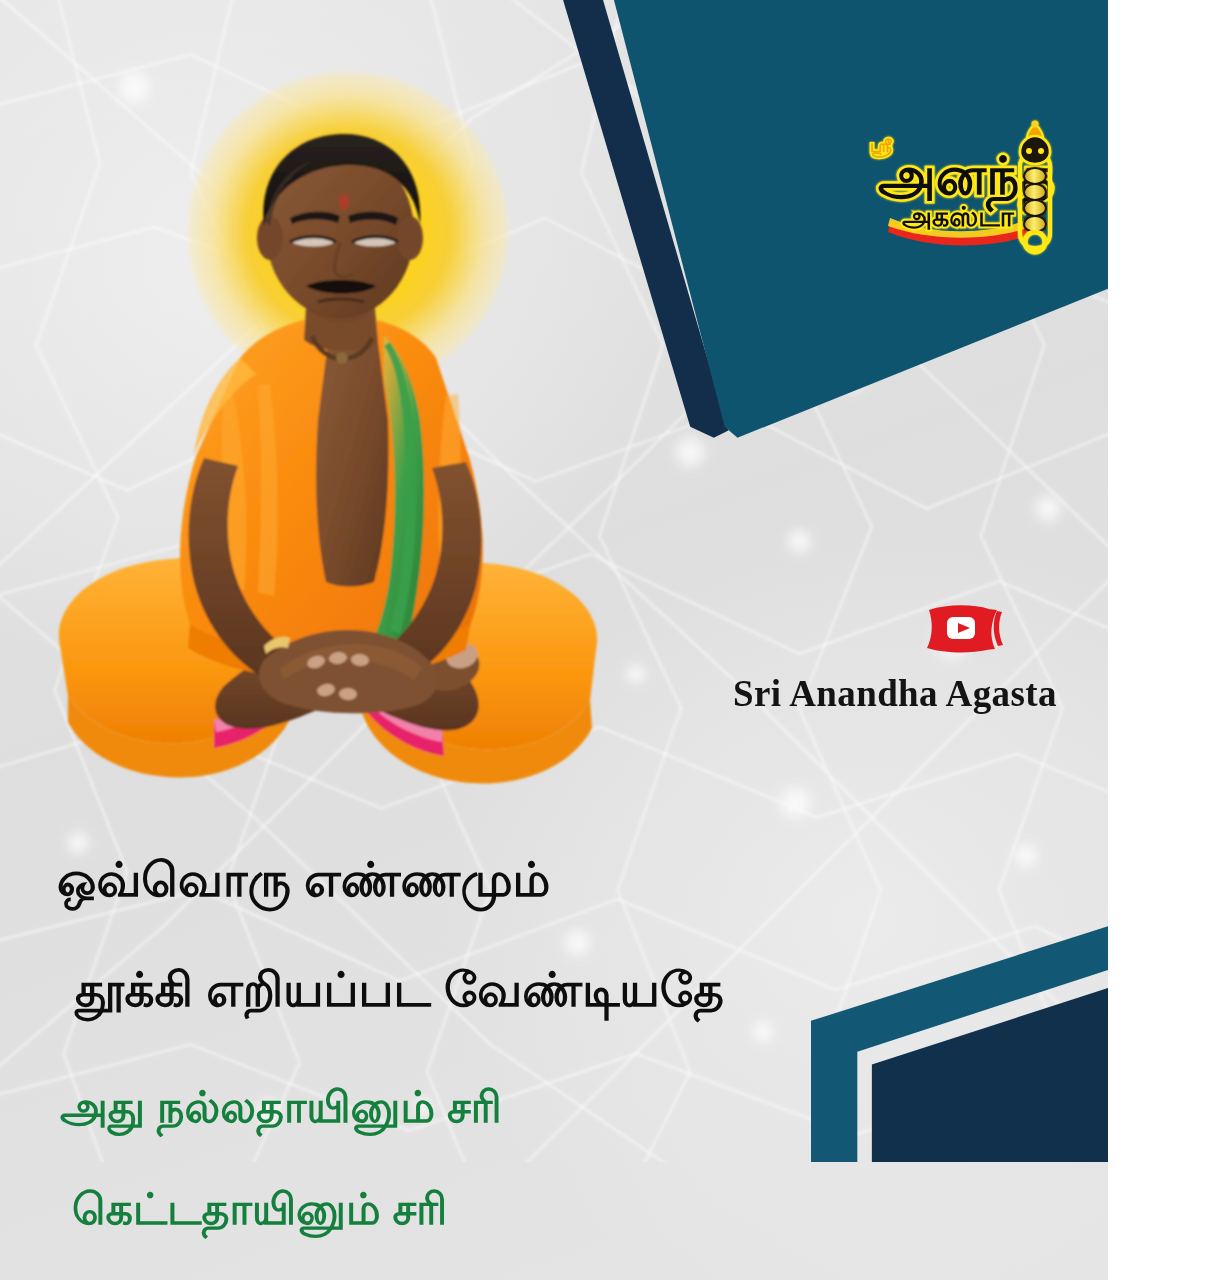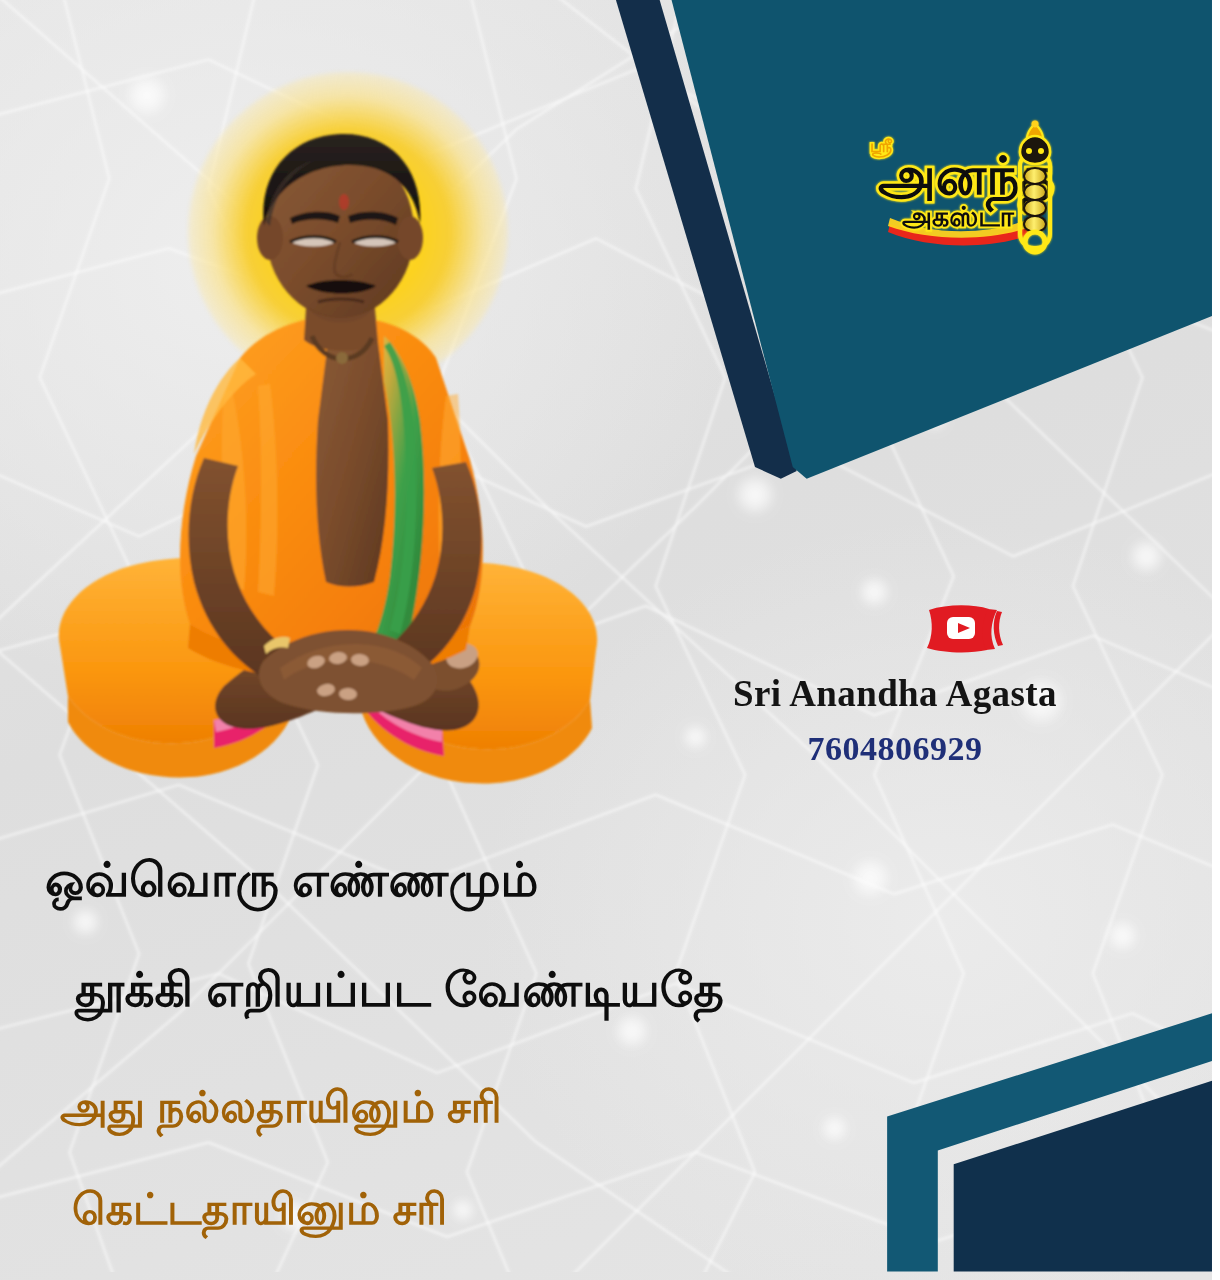--- a/index.html
+++ b/index.html
@@ -7,21 +7,21 @@
 
   html, body {
     width:1220px; height:1280px;
     background:#ffffff;
     font-family:"Liberation Sans", sans-serif;
     overflow:hidden;
   }
 
   .poster {
     position:relative;
-    width:1212px; height:1280px;
+    width:1108px; height:1280px;
     overflow:hidden;
     background:#e4e4e4;
   }
 
   
   .bg-base {
     position:absolute; inset:0;
     background:
       radial-gradient(ellipse 60% 50% at 20% 20%, #eeeeee 0%, rgba(238,238,238,0) 70%),
       radial-gradient(ellipse 55% 45% at 78% 72%, #ebebeb 0%, rgba(235,235,235,0) 70%),
@@ -78,23 +78,23 @@
 
   
   .quote { position:absolute; left:0; top:838px; width:880px; }
   .qline {
     font-family:"Liberation Sans", sans-serif;
     font-weight:bold;
     line-height:1.0;
     white-space:nowrap;
   }
   .qline.black { color:#0d0d0d; font-size:47px; }
-  .qline.blue  { color:#a16207; font-size:43px; }
-
-  .q1 { position:absolute; left:45px; top:18px; }
+  .qline.blue  { color:#15803d; font-size:43px; }
+
+  .q1 { position:absolute; left:57px; top:18px; }
   .q2 { position:absolute; left:57px; top:128px;margin-left:18px; }
   .q3 { position:absolute; left:60px; top:248px; }
   .q4 { position:absolute; left:72px; top:350px; }
 </style>
 </head>
 <body>
 
 <div class="poster">
 
   <div class="bg-base"></div>
@@ -385,21 +385,20 @@
   <svg class="yt-mark" viewBox="0 0 80 56">
     <path d="M4,10 C22,4 48,4 64,9 C58,22 56,36 62,50 C44,54 18,53 2,48 C8,36 8,22 4,10 Z" fill="#e11b22"></path>
     <path d="M63,9 C57,22 55,36 61,50 L70,49 C64,36 66,22 72,10 Z" fill="#e11b22"></path>
     <path d="M72,11 C67,22 68,35 73,46 L78,45 C73,34 73,22 77,12 Z" fill="#e11b22"></path>
     <rect x="22" y="17" width="28" height="22" rx="6" fill="#ffffff"></rect>
     <polygon points="33,23 45,28 33,33" fill="#e11b22"></polygon>
   </svg>
 
   <div class="channel-name">Sri Anandha Agasta</div>
 
-  <div class="phone">7604806929</div>
 
   <div class="quote">
     <div class="qline black q1">ஒவ்வொரு எண்ணமும்</div>
     <div class="qline black q2">தூக்கி எறியப்பட வேண்டியதே</div>
     <div class="qline blue q3">அது நல்லதாயினும் சரி</div>
     <div class="qline blue q4">கெட்டதாயினும் சரி</div>
   </div>
 
 </div>
 

